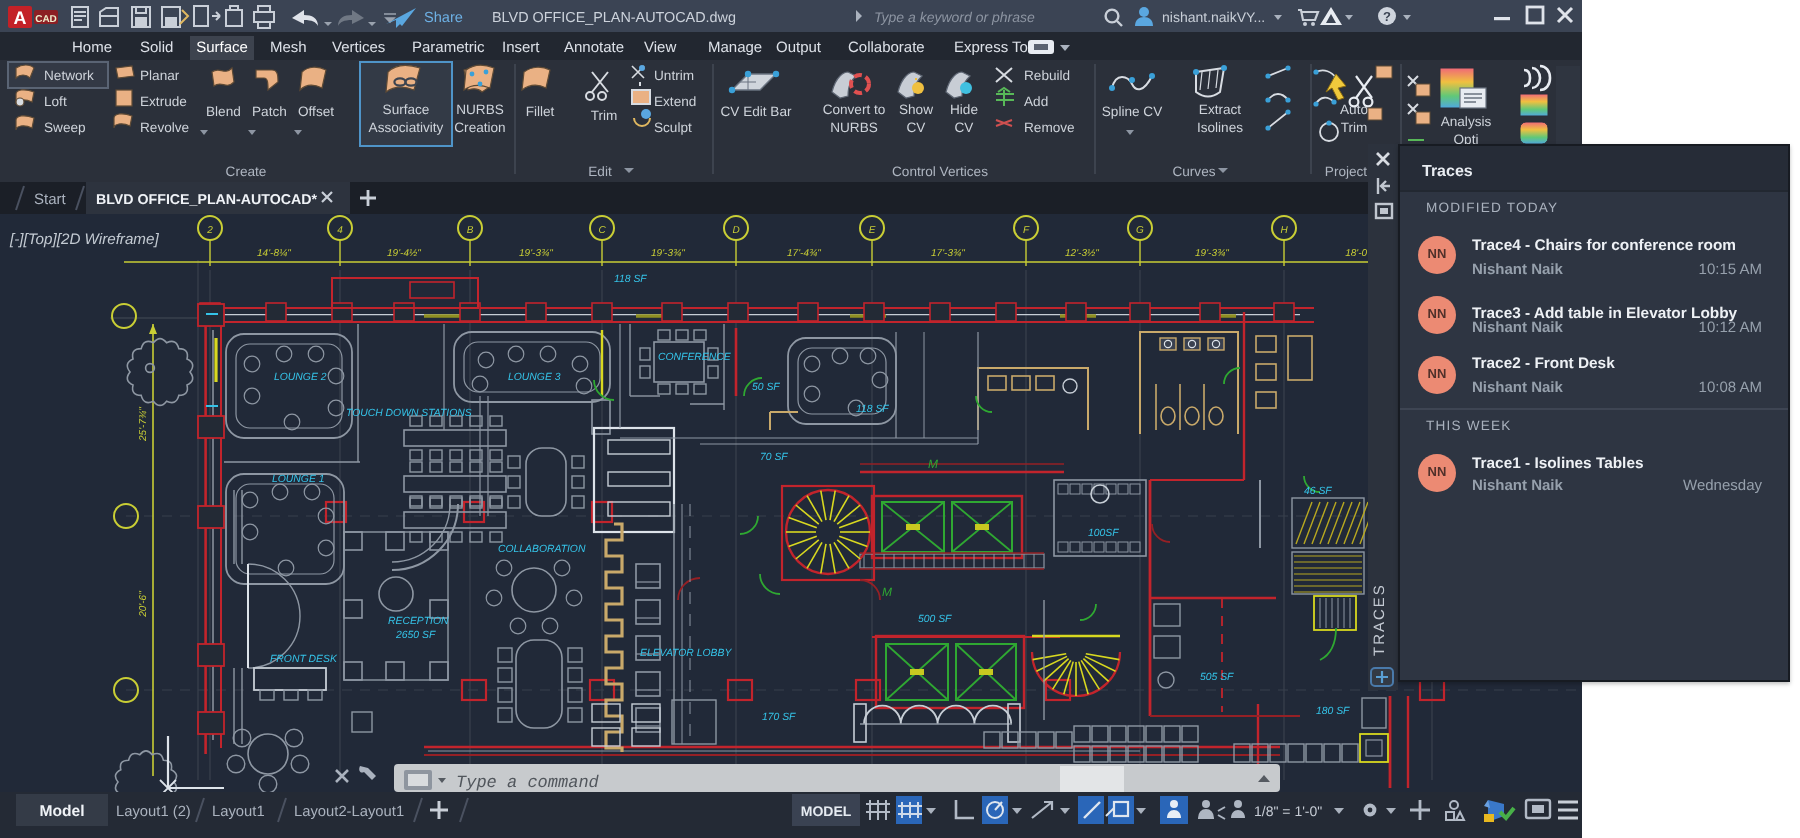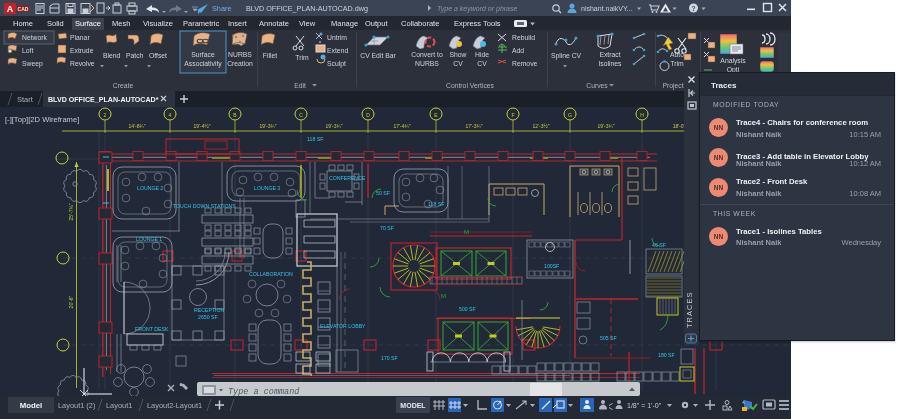--- a/index.html
+++ b/index.html
@@ -3,28 +3,28 @@
 <meta charset="utf-8">
 <style>
 html,body{margin:0;padding:0;}
 body{width:900px;height:419px;font-family:"Liberation Sans",sans-serif;background:#fff;}
 #stage{position:relative;width:900px;height:419px;overflow:hidden;background:#fff;}
 #app{position:absolute;left:0;top:0;width:791px;height:419px;background:#212938;}
 
 #titlebar{position:absolute;left:0;top:0;width:791px;height:16px;background:#3b4454;}
 
 #rtabs{position:absolute;left:0;top:16px;width:791px;height:14px;background:#222730;}
-#rtabs span{position:absolute;top:3px;font-size:7.5px;color:#dde1e8;}
+#rtabs span{position:absolute;top:3px;font-size:7.5px;color:#dde1e8;margin-left:23px;}
 #rtabs .active{background:#3d434e;color:#fff;}
 
 #ribbon{position:absolute;left:0;top:30px;width:791px;height:61px;background:#2b303a;}
 
 #ftabs{position:absolute;left:0;top:91px;width:791px;height:32px;background:#1b1f27;}
 
-#draw{position:absolute;left:0;top:107px;width:791px;height:289px;background:#212938;}
+#draw{position:absolute;left:0;top:107px;width:791px;height:289px;background:#212938;font-style:italic;}
 
 #cmdbar{position:absolute;left:197px;top:382px;width:443px;height:14px;background:#c7cacd;border-radius:2px;}
 
 #statusbar{position:absolute;left:0;top:396px;width:791px;height:23px;background:#242a35;}
 
 #pstrip{position:absolute;left:684px;top:72px;width:15px;height:273px;background:#2c323d;}
 
 #traces{position:absolute;left:699px;top:72px;width:196px;height:269px;background:#2e3542;border:1px solid #171b22;box-sizing:border-box;box-shadow:0 1px 2px rgba(0,0,0,0.25);}
 #traces .hdr{position:absolute;left:0;top:0;width:100%;height:22px;background:#262c37;border-bottom:1px solid #222831;}
 .sect{position:absolute;left:13px;font-size:6.8px;color:#a9b1bd;letter-spacing:0.6px;}
@@ -88,21 +88,21 @@
       <rect x="747" y="8.5" width="8" height="1.6" fill="#dfe3ea"></rect>
       <rect x="763.5" y="3.5" width="8" height="8" fill="none" stroke="#dfe3ea" stroke-width="1.4"></rect>
       <path d="M779 4l7 7M786 4l-7 7" stroke="#dfe3ea" stroke-width="1.5"></path>
     </svg>
   </div>
   <div id="rtabs">
     <span style="left:13px">Home</span>
         <span style="left:47px">Solid</span>
     <span class="active" style="left:72px;top:2px;width:32px;height:12px;text-align:center;padding-top:1px">Surface</span>
     <span style="left:112px">Mesh</span>
-        <span style="left:143px">Visualize</span>
+        <span style="left:143px">Vertices</span>
     <span style="left:183px">Parametric</span>
         <span style="left:228px">Insert</span>
     <span style="left:259px">Annotate</span>
         <span style="left:299px">View</span>
     <span style="left:331px">Manage</span>
         <span style="left:365px">Output</span>
     <span style="left:401px">Collaborate</span>
         <span style="left:454px">Express Tools</span>
         <svg width="30" height="14" style="position:absolute;left:512px;top:0">
           <rect x="2" y="4" width="13" height="7" rx="1.5" fill="#e8ecf2"></rect>

